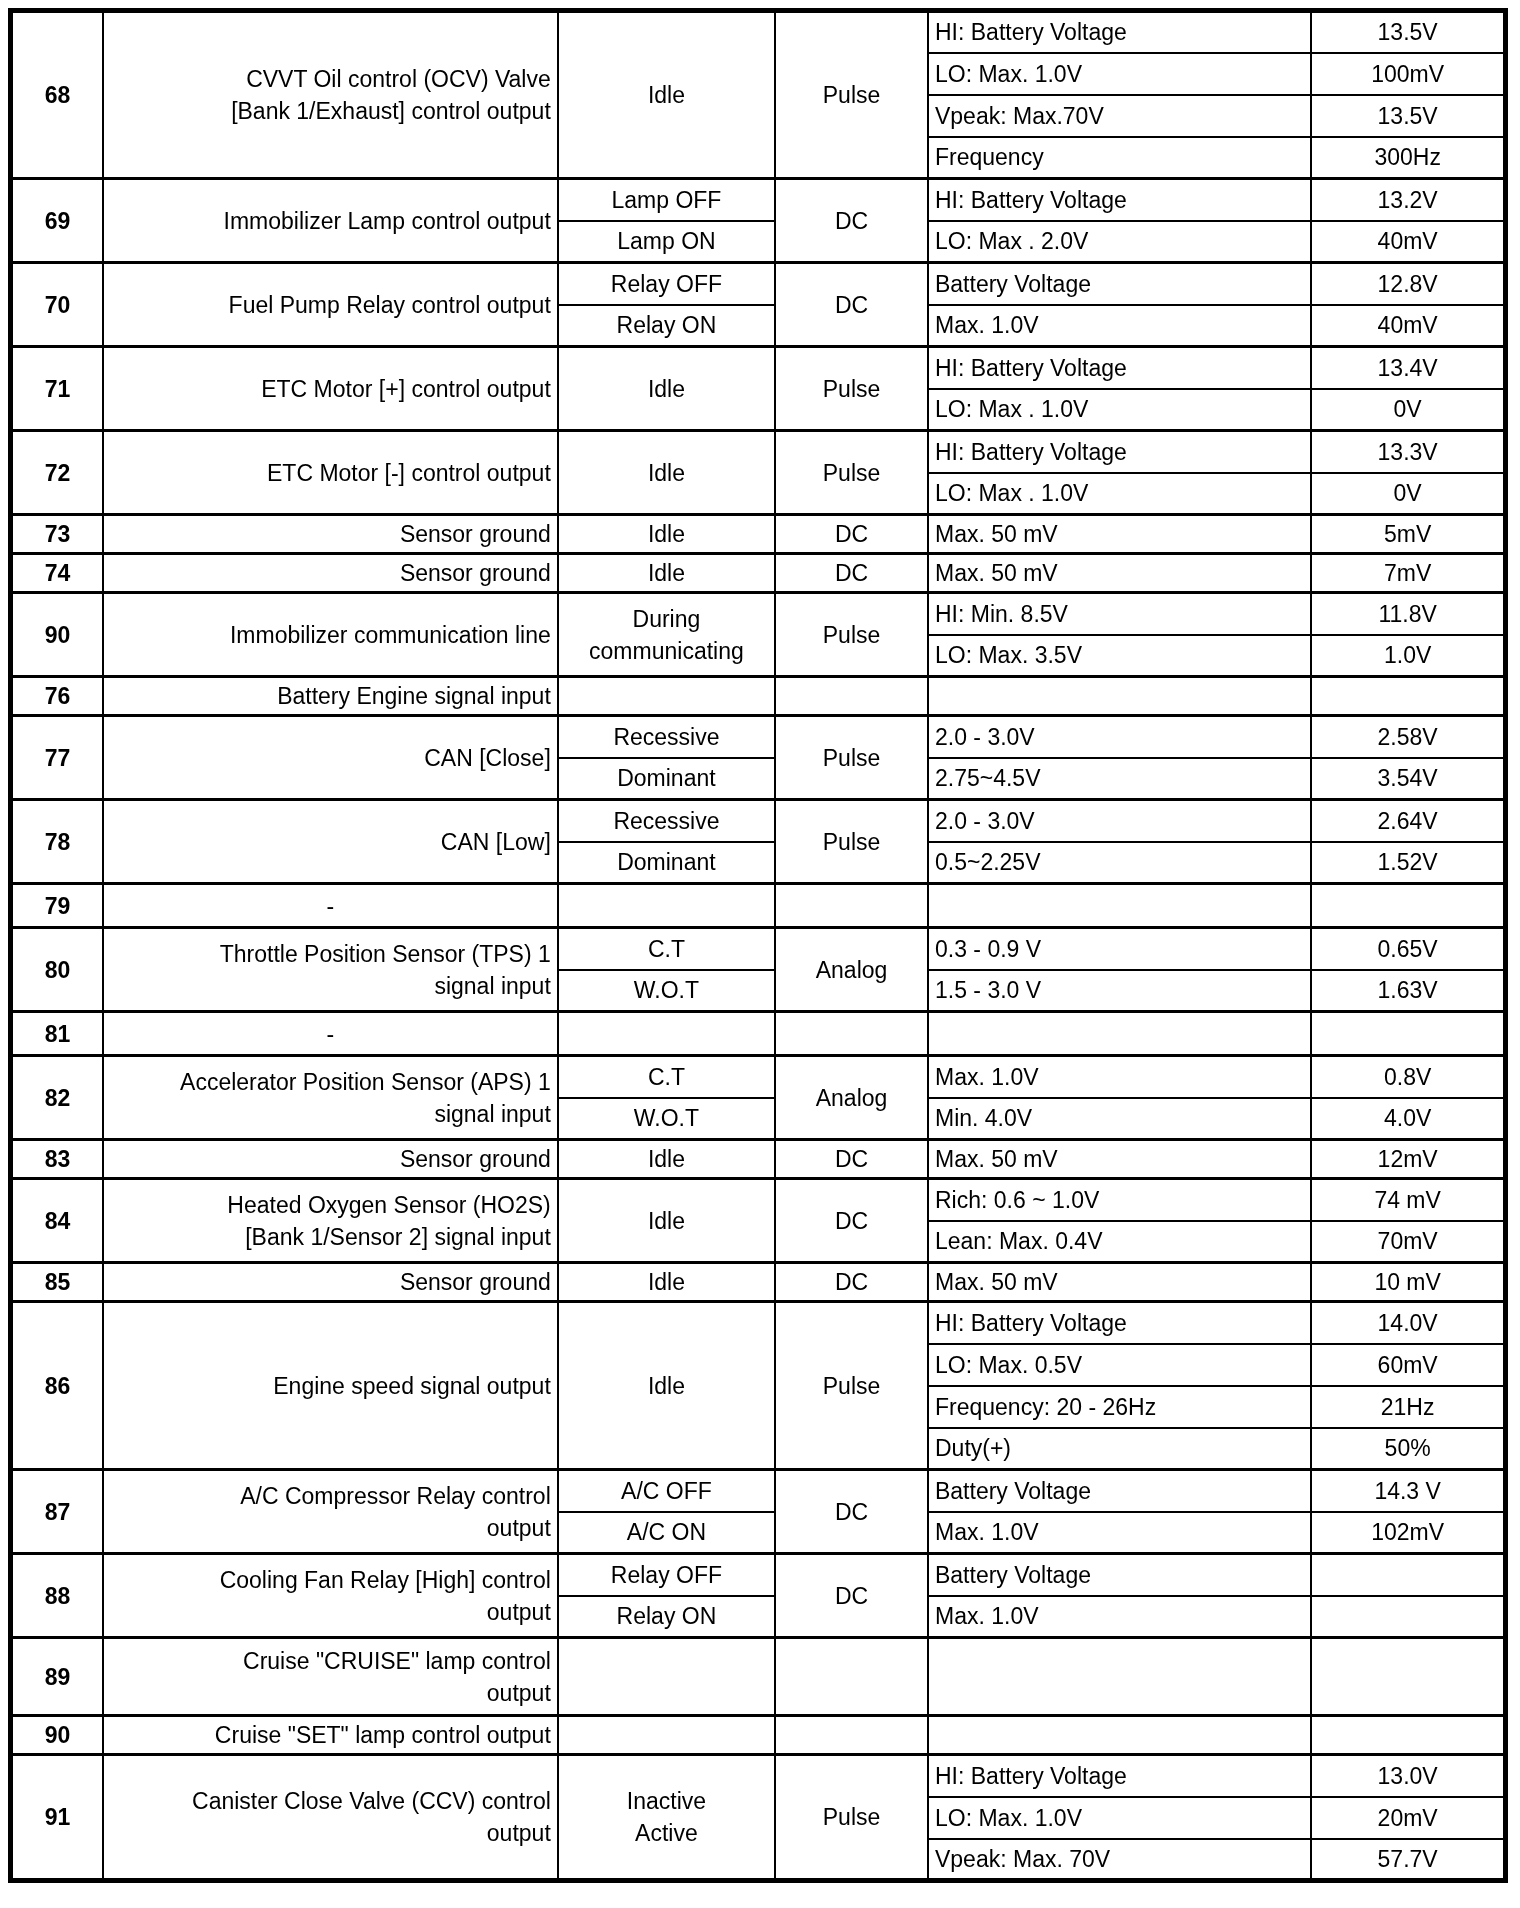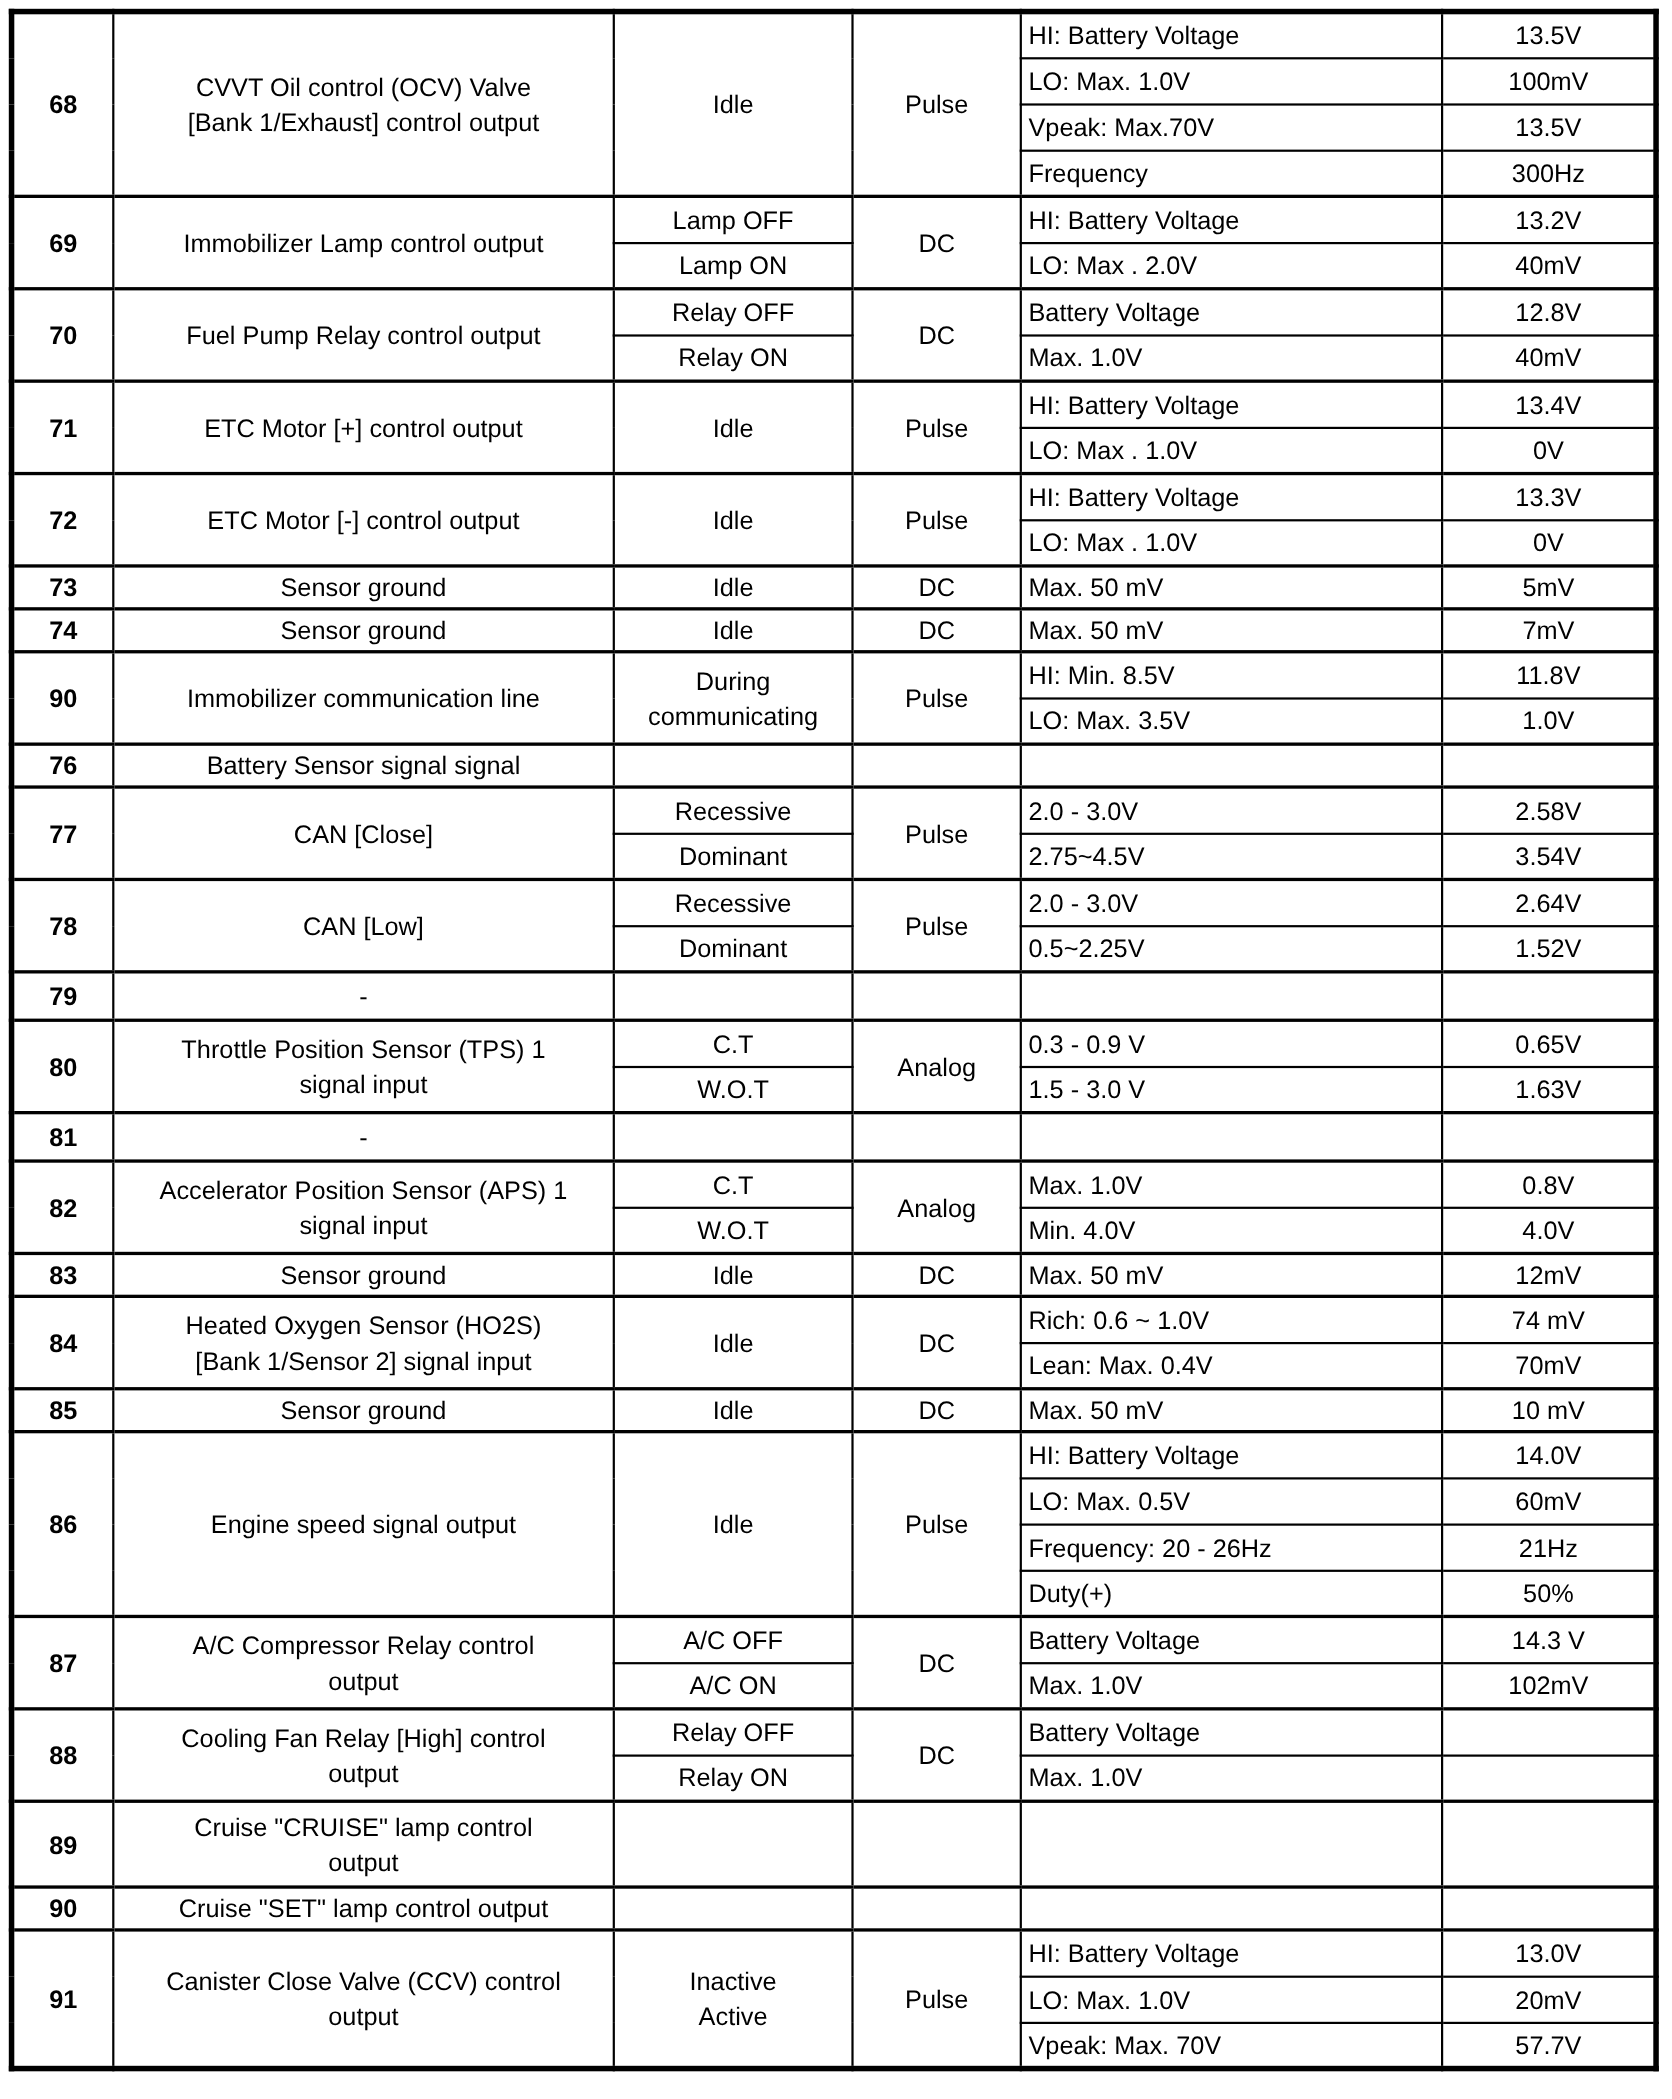--- a/index.html
+++ b/index.html
@@ -31,21 +31,21 @@
     padding: 2px 6px;
     line-height: 32px;
     overflow: hidden;
     white-space: pre-line;
   }
   
   table.pinspec tr.grp td {
     border-top: 3px solid #000;
   }
   .c-pin  { text-align: center; font-weight: bold; }
-  .c-desc { text-align: center; padding-left: 10px; }
+  .c-desc { text-align: right; padding-left: 10px; }
   .c-desc.ctr { text-align: center; }
   .c-cond { text-align: center; }
   .c-type { text-align: center; }
   .c-spec { text-align: left; padding-left: 9px; }
   .c-val  { text-align: center; }
 </style>
 </head>
 <body>
 
 <div class="page">
@@ -154,21 +154,21 @@
           <td class="c-type" rowspan="2">Pulse</td>
           <td class="c-spec">HI: Min. 8.5V</td>
           <td class="c-val">11.8V</td>
         </tr>
         <tr style="height: 42px;">
           <td class="c-spec">LO: Max. 3.5V</td>
           <td class="c-val">1.0V</td>
         </tr>
         <tr class="grp" style="height: 38px;">
           <td class="c-pin">76</td>
-          <td class="c-desc">Battery Sensor signal signal</td>
+          <td class="c-desc">Battery Engine signal input</td>
           <td class="c-cond"></td>
           <td class="c-type"></td>
           <td class="c-spec"></td>
           <td class="c-val"></td>
         </tr>
         <tr class="grp" style="height: 42px;">
           <td class="c-pin" rowspan="2">77</td>
           <td class="c-desc" rowspan="2">CAN [Close]</td>
           <td class="c-cond">Recessive</td>
           <td class="c-type" rowspan="2">Pulse</td>

